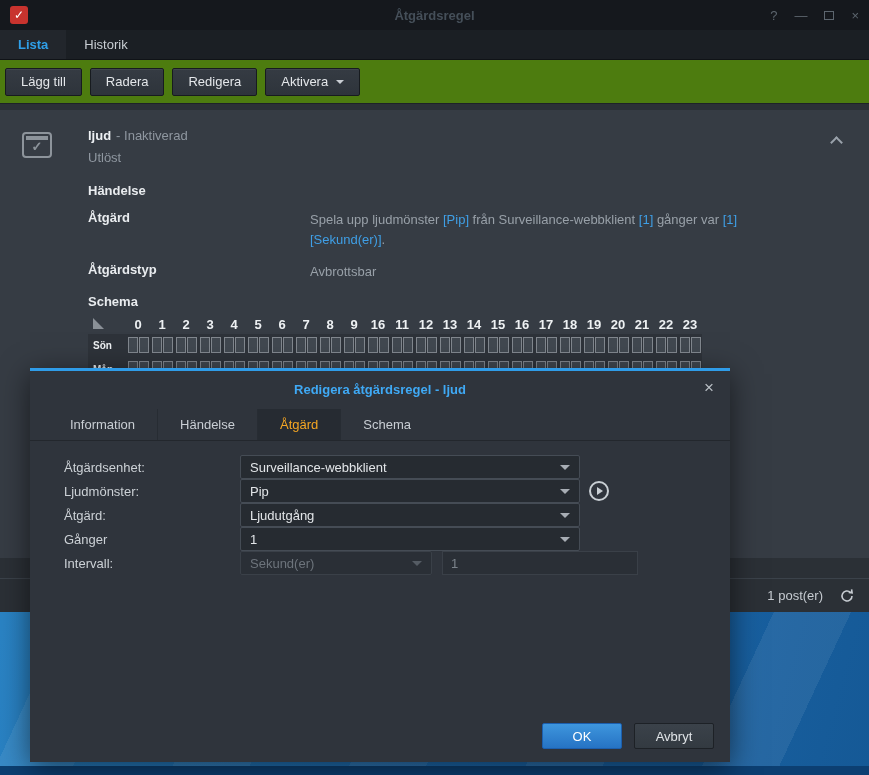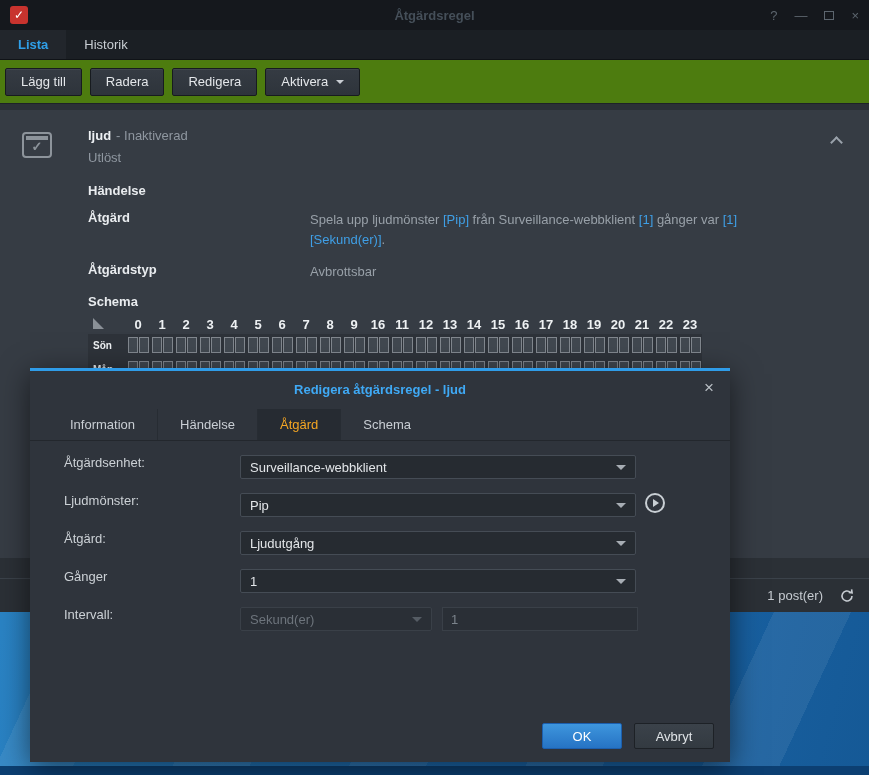--- a/index.html
+++ b/index.html
@@ -74,23 +74,23 @@
   .dialog { position:absolute; left:30px; top:368px; width:700px; height:394px; background:#2f343c;
             border-top:3px solid #2f9ce8; box-shadow:0 6px 28px rgba(0,0,0,0.55); z-index:10; }
   .dlg-title { margin-top:11px; text-align:center; color:#3fa9f5; font-size:13px; font-weight:bold; }
   .dlg-close { position:absolute; right:16px; top:8px; color:#b9bfc5; font-size:17px; line-height:1; }
   .dlg-tabbar { display:flex; margin-top:12px; padding-left:18px; border-bottom:1px solid #23272d; height:32px; }
   .dlg-tab { padding:0 22px; line-height:31px; font-size:13px; color:#c9ced4; }
   .dlg-tab + .dlg-tab { border-left:1px solid #272c33; }
   .dlg-tab.active { color:#f5a623; background:#262b32; }
 
   .dlg-form { padding:14px 34px 0 34px; }
-  .f-row { display:flex; align-items:flex-start; height:24px; margin-bottom:14px; }
+  .f-row { display:flex; align-items:center; height:24px; margin-bottom:0; }
   .f-label { width:176px; font-size:13px; color:#ccd1d6; flex:0 0 auto; }
-  .select { width:396px; height:24px; background:#262b31; border:1px solid #454c55; border-radius:2px;
+  .select { width:340px; height:24px; background:#262b31; border:1px solid #454c55; border-radius:2px;
             display:flex; align-items:center; padding:0 9px; color:#e2e5e8; font-size:13px; }
   .select .sel-caret { margin-left:auto; width:0; height:0; border-left:5px solid transparent; border-right:5px solid transparent; border-top:5px solid #a7adb4; }
   .select.small { width:192px; }
   .select.disabled { background:#2a2f36; border-color:#3a4048; color:#6d747c; }
   .select.disabled .sel-caret { border-top-color:#555c64; }
   .f-input { margin-left:10px; width:196px; height:24px; background:#2a2f36; border:1px solid #3a4048; color:#7b838b;
              font-size:13px; padding:0 8px; font-family:"Liberation Sans", sans-serif; }
   .play-btn { margin-left:9px; width:20px; height:20px; border:2px solid #c9cfd4; border-radius:50%; position:relative; flex:0 0 auto; }
   .play-btn::after { content:""; position:absolute; left:6px; top:4px; border-left:6px solid #c9cfd4; border-top:4px solid transparent; border-bottom:4px solid transparent; }
 

